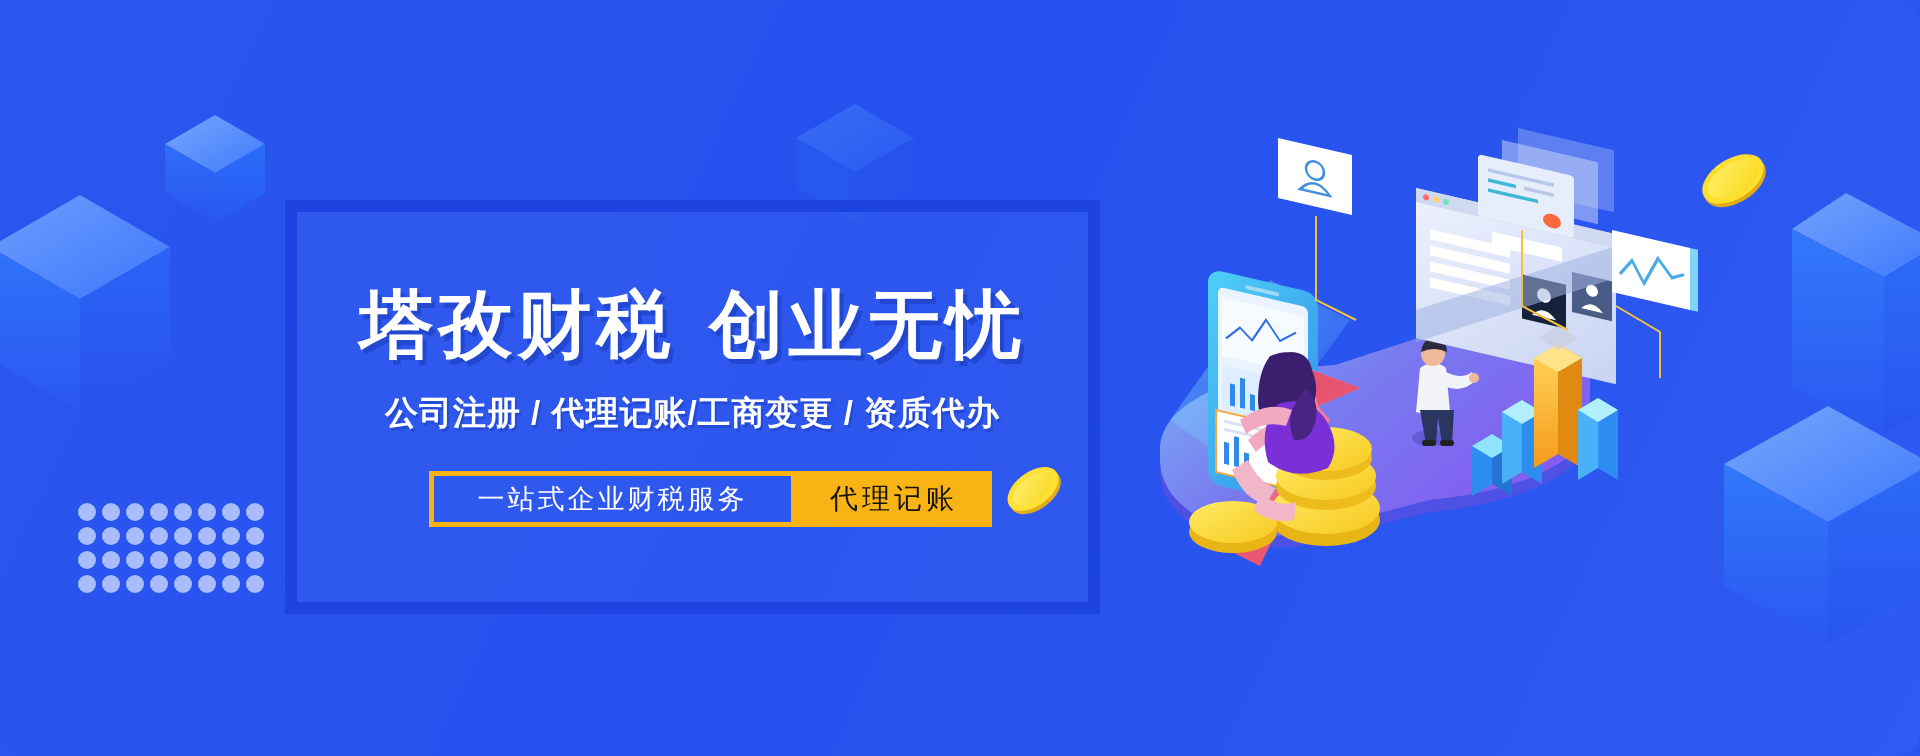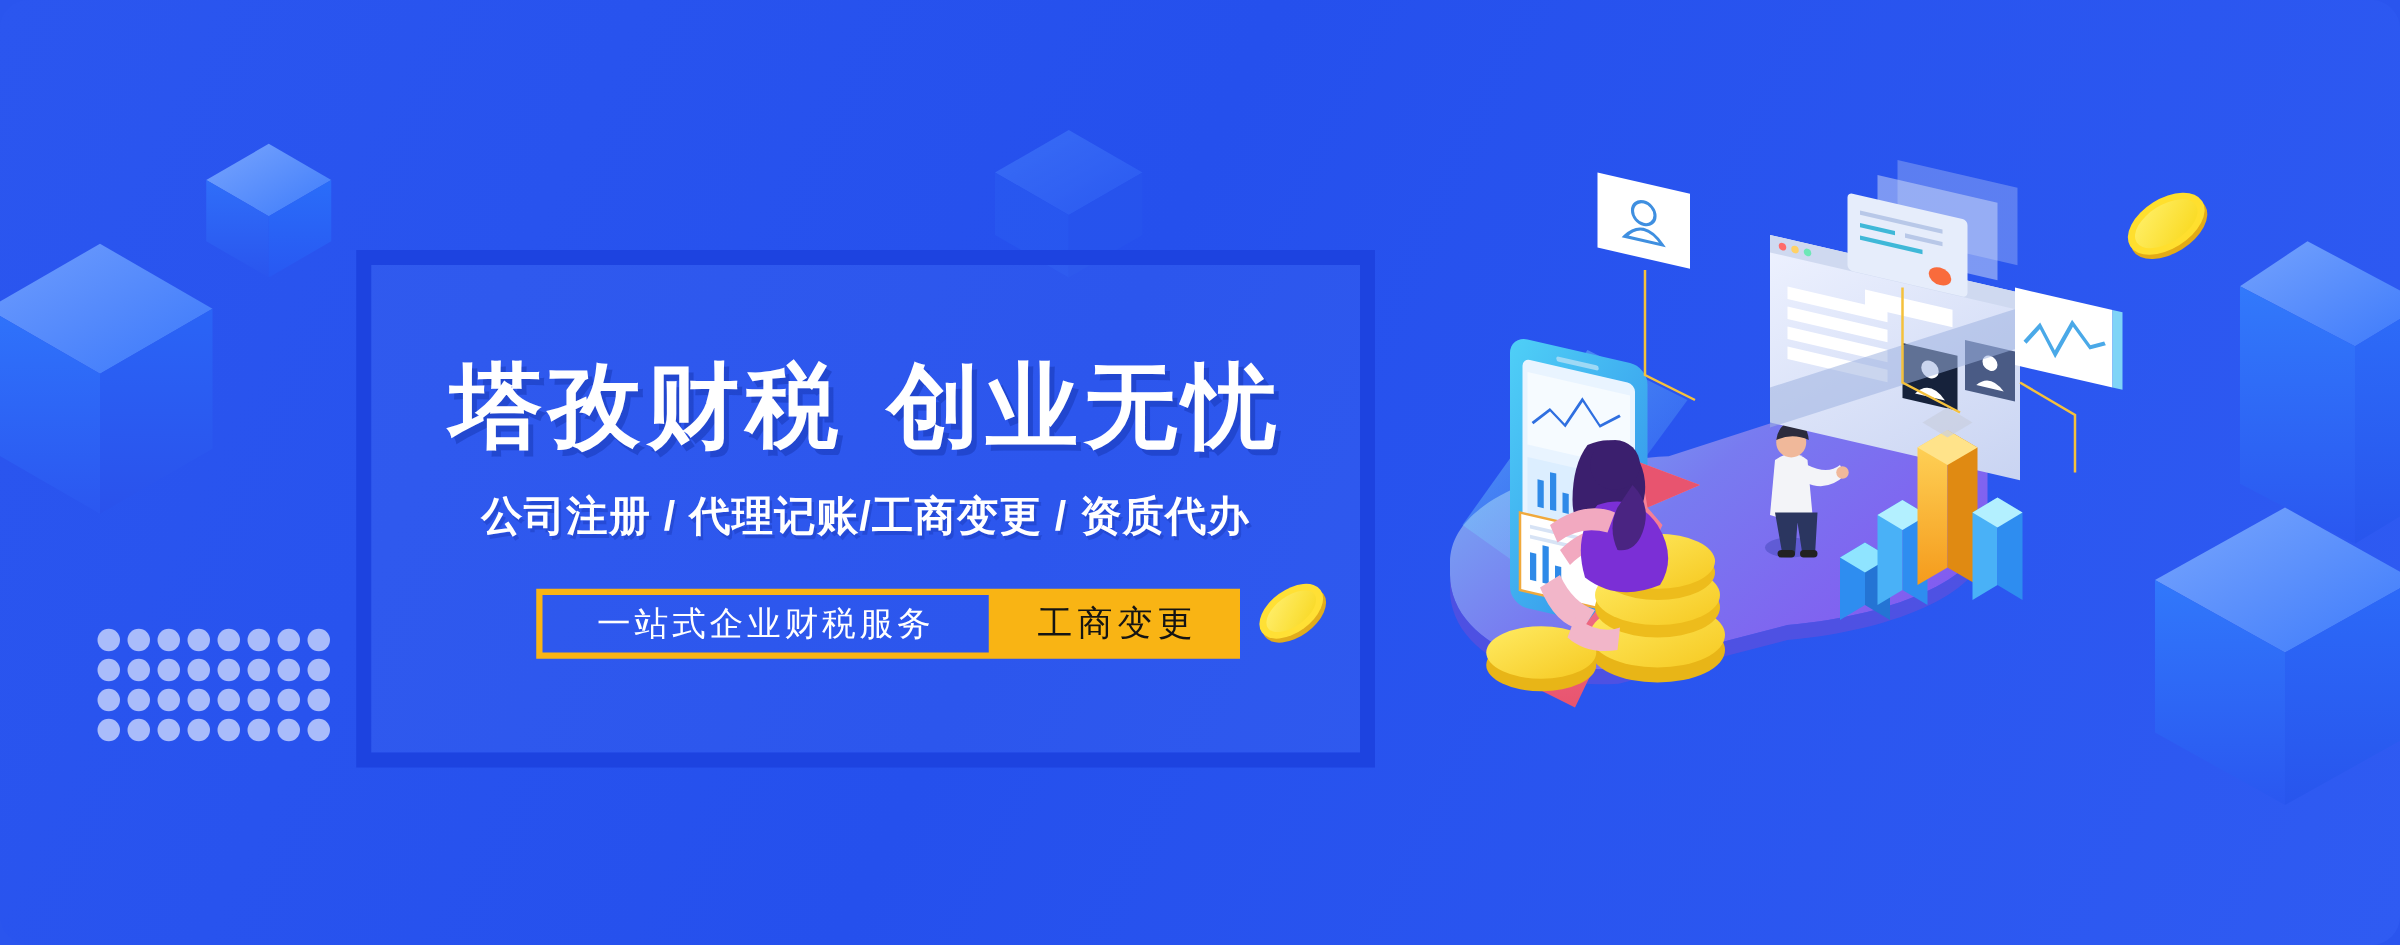--- a/index.html
+++ b/index.html
@@ -488,17 +488,17 @@
     <div class="frame-inner"></div>
   </div>
 
   <div class="text-block">
     <h1 class="headline"><span>塔孜财税</span><span class="gap"></span><span>创业无忧</span></h1>
 
     <p class="subline">公司注册 / 代理记账/工商变更 / 资质代办</p>
 
     <div class="cta-row">
       <button class="cta-primary">一站式企业财税服务</button>
-      <button class="cta-secondary">工商变更</button>
+      <button class="cta-secondary">代理记账</button>
     </div>
   </div>
 
 </div>
 
 </body></html>

